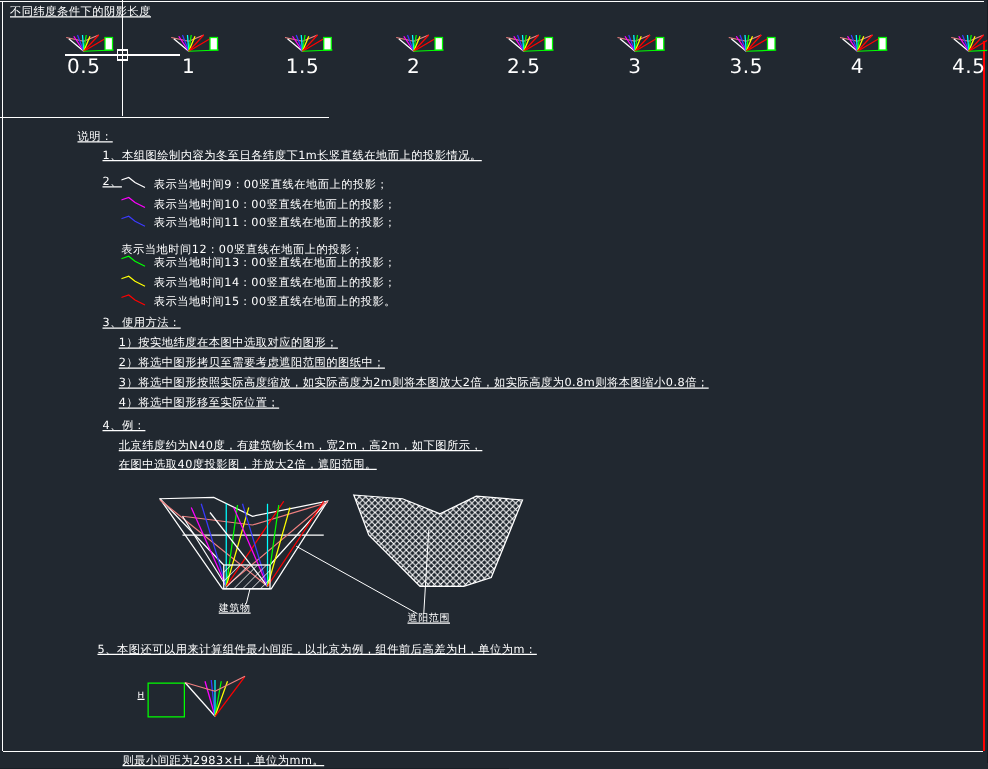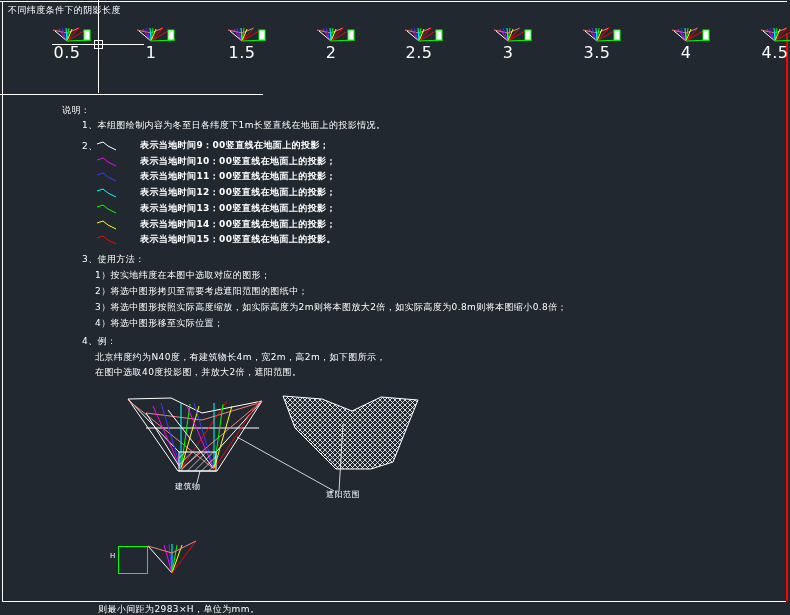--- a/index.html
+++ b/index.html
@@ -1,24 +1,24 @@
 <!DOCTYPE html>
 <html><head>
 <meta charset="utf-8">
 <style>
   html,body{margin:0;padding:0;background:#11151a;}
   #canvas{
     position:relative;width:790px;height:615px;background:#212830;
     overflow:hidden;font-family:"DejaVu Sans",sans-serif;color:#ffffff;
   }
   #linework{position:absolute;left:0;top:0;width:790px;height:615px;}
-  .t{position:absolute;white-space:nowrap;font-size:9px;letter-spacing:.4px;line-height:1;}
+  .t{position:absolute;white-space:nowrap;font-size:9px;letter-spacing:.4px;line-height:1;text-decoration:underline;}
   .title{font-size:9px;}
   .lat-label{position:absolute;top:43px;width:40px;text-align:center;font-size:16px;letter-spacing:.5px;}
-  .legend-row{position:absolute;display:flex;align-items:flex-end;gap:22px;height:11px;font-weight:bold;}
+  .legend-row{position:absolute;display:flex;align-items:flex-start;gap:5px;height:11px;}
   .legend-row .txt{font-size:9px;letter-spacing:.4px;white-space:nowrap;}
   .small-label{font-size:8px;letter-spacing:.5px;}
   .h-label{font-size:7px;}
 </style>
 </head>
 <body>
 
 <div id="canvas">
 
   <svg id="linework" viewBox="0 0 790 615" xmlns="http://www.w3.org/2000/svg">
@@ -152,21 +152,21 @@
           <polyline points="0,3 6,1 11,5 19,9" fill="none" stroke="#ff00ff" stroke-width="1"></polyline>
         </svg>
         <span class="txt">表示当地时间10：00竖直线在地面上的投影；</span>
       </div>
       <div class="legend-row" style="left: 97px; top: 172.4px;">
         <svg width="21" height="11">
           <polyline points="0,3 6,1 11,5 19,9" fill="none" stroke="#3a3aff" stroke-width="1"></polyline>
         </svg>
         <span class="txt">表示当地时间11：00竖直线在地面上的投影；</span>
       </div>
-      <div class="legend-row" style="left: 97px; top: 188.1px;">
+      <div class="legend-row" style="left: 97px; top: 188.1px; flex-direction: column;">
         <svg width="21" height="11">
           <polyline points="0,3 6,1 11,5 19,9" fill="none" stroke="#00ffff" stroke-width="1"></polyline>
         </svg>
         <span class="txt">表示当地时间12：00竖直线在地面上的投影；</span>
       </div>
       <div class="legend-row" style="left: 97px; top: 203.8px;">
         <svg width="21" height="11">
           <polyline points="0,3 6,1 11,5 19,9" fill="none" stroke="#00ff00" stroke-width="1"></polyline>
         </svg>
         <span class="txt">表示当地时间13：00竖直线在地面上的投影；</span>
@@ -198,17 +198,18 @@
 
   <div id="exampleRows">
       <div class="t" style="left: 95px; top: 353px;">北京纬度约为N40度，有建筑物长4m，宽2m，高2m，如下图所示，</div>
       <div class="t" style="left: 95px; top: 368px;">在图中选取40度投影图，并放大2倍，遮阳范围。</div>
     </div>
 
   <div class="t small-label" style="left:175px;top:483px;">建筑物</div>
 
   <div class="t small-label" style="left:326px;top:491px;">遮阳范围</div>
 
+  <div class="t" style="left:78px;top:516px;">5、本图还可以用来计算组件最小间距，以北京为例，组件前后高差为H，单位为m：</div>
 
   <div class="t h-label" style="left:110px;top:553px;">H</div>
 
   <div class="t" style="left:98px;top:575px;margin-top:30px;">则最小间距为2983×H，单位为mm。</div>
 </div>
 
 </body></html>

